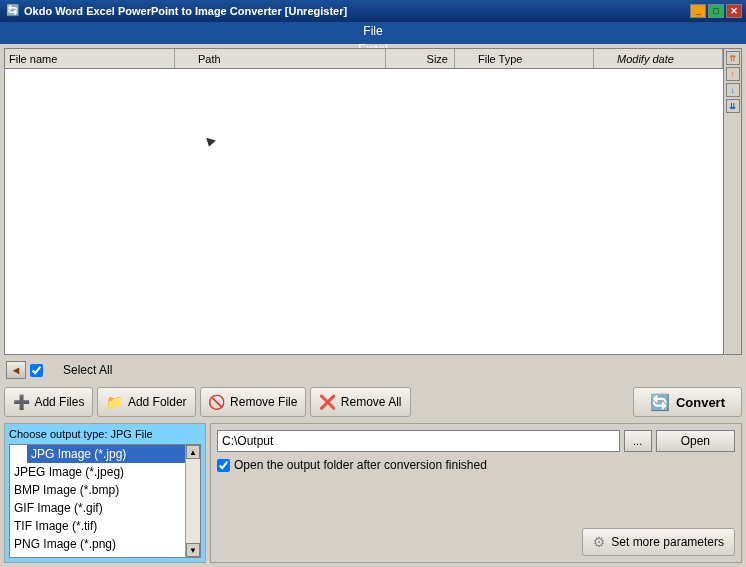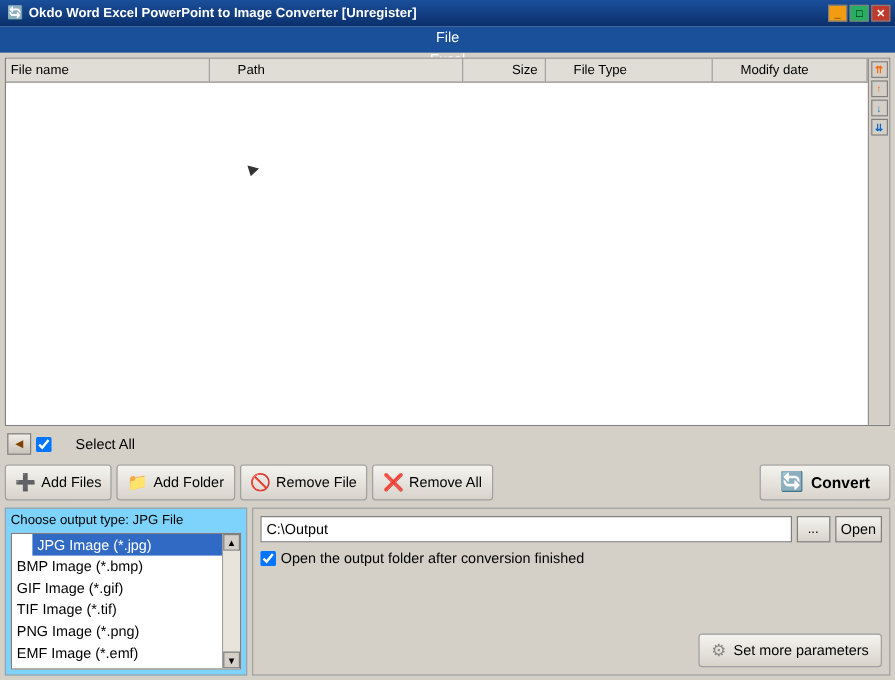--- a/index.html
+++ b/index.html
@@ -108,21 +108,21 @@
       font-size: 11px;
       color: #000;
       white-space: nowrap;
       display: flex;
       align-items: center;
     }
     .col-filename { width: 170px; }
     .col-path { flex: 1; }
     .col-size { width: 50px; justify-content: flex-end; padding-right: 6px; }
     .col-filetype { width: 120px; }
-    .col-modifydate { width: 110px; }
+    .col-modifydate { width: 110px; font-style: italic; }
 
     .table-body {
       flex: 1;
       background: #ffffff;
       position: relative;
     }
     .empty-area {
       width: 100%;
       height: 100%;
     }
@@ -329,21 +329,21 @@
       display: flex;
       align-items: center;
       justify-content: center;
       cursor: pointer;
       font-size: 11px;
     }
     .open-btn {
       height: 22px;
       background: linear-gradient(to bottom, #f5f3ef, #d8d4cc);
       border: 1px solid #808080;
-      padding: 0 4px;
+      padding: 0 24px;
       cursor: pointer;
       font-size: 12px;
       display: flex;
       align-items: center;
     }
     .open-folder-checkbox {
       display: flex;
       align-items: center;
       gap: 4px;
       font-size: 12px;
@@ -452,20 +452,21 @@
     </button>
   </div>
 
   <div class="bottom-panel">
 
     <div class="output-type-panel">
       <div class="panel-label">Choose output type:  JPG File</div>
       <div class="output-list">
         <div class="list-items">
           <div class="list-item selected">JPG Image (*.jpg)</div>
+          <div class="list-item">JPEG Image (*.jpeg)</div>
           <div class="list-item">BMP Image (*.bmp)</div>
           <div class="list-item">GIF Image (*.gif)</div>
           <div class="list-item">TIF Image (*.tif)</div>
           <div class="list-item">PNG Image (*.png)</div>
           <div class="list-item">EMF Image (*.emf)</div>
         </div>
         <div class="list-scrollbar">
           <div class="list-scroll-up">▲</div>
           <div class="list-scroll-track"></div>
           <div class="list-scroll-down">▼</div>

